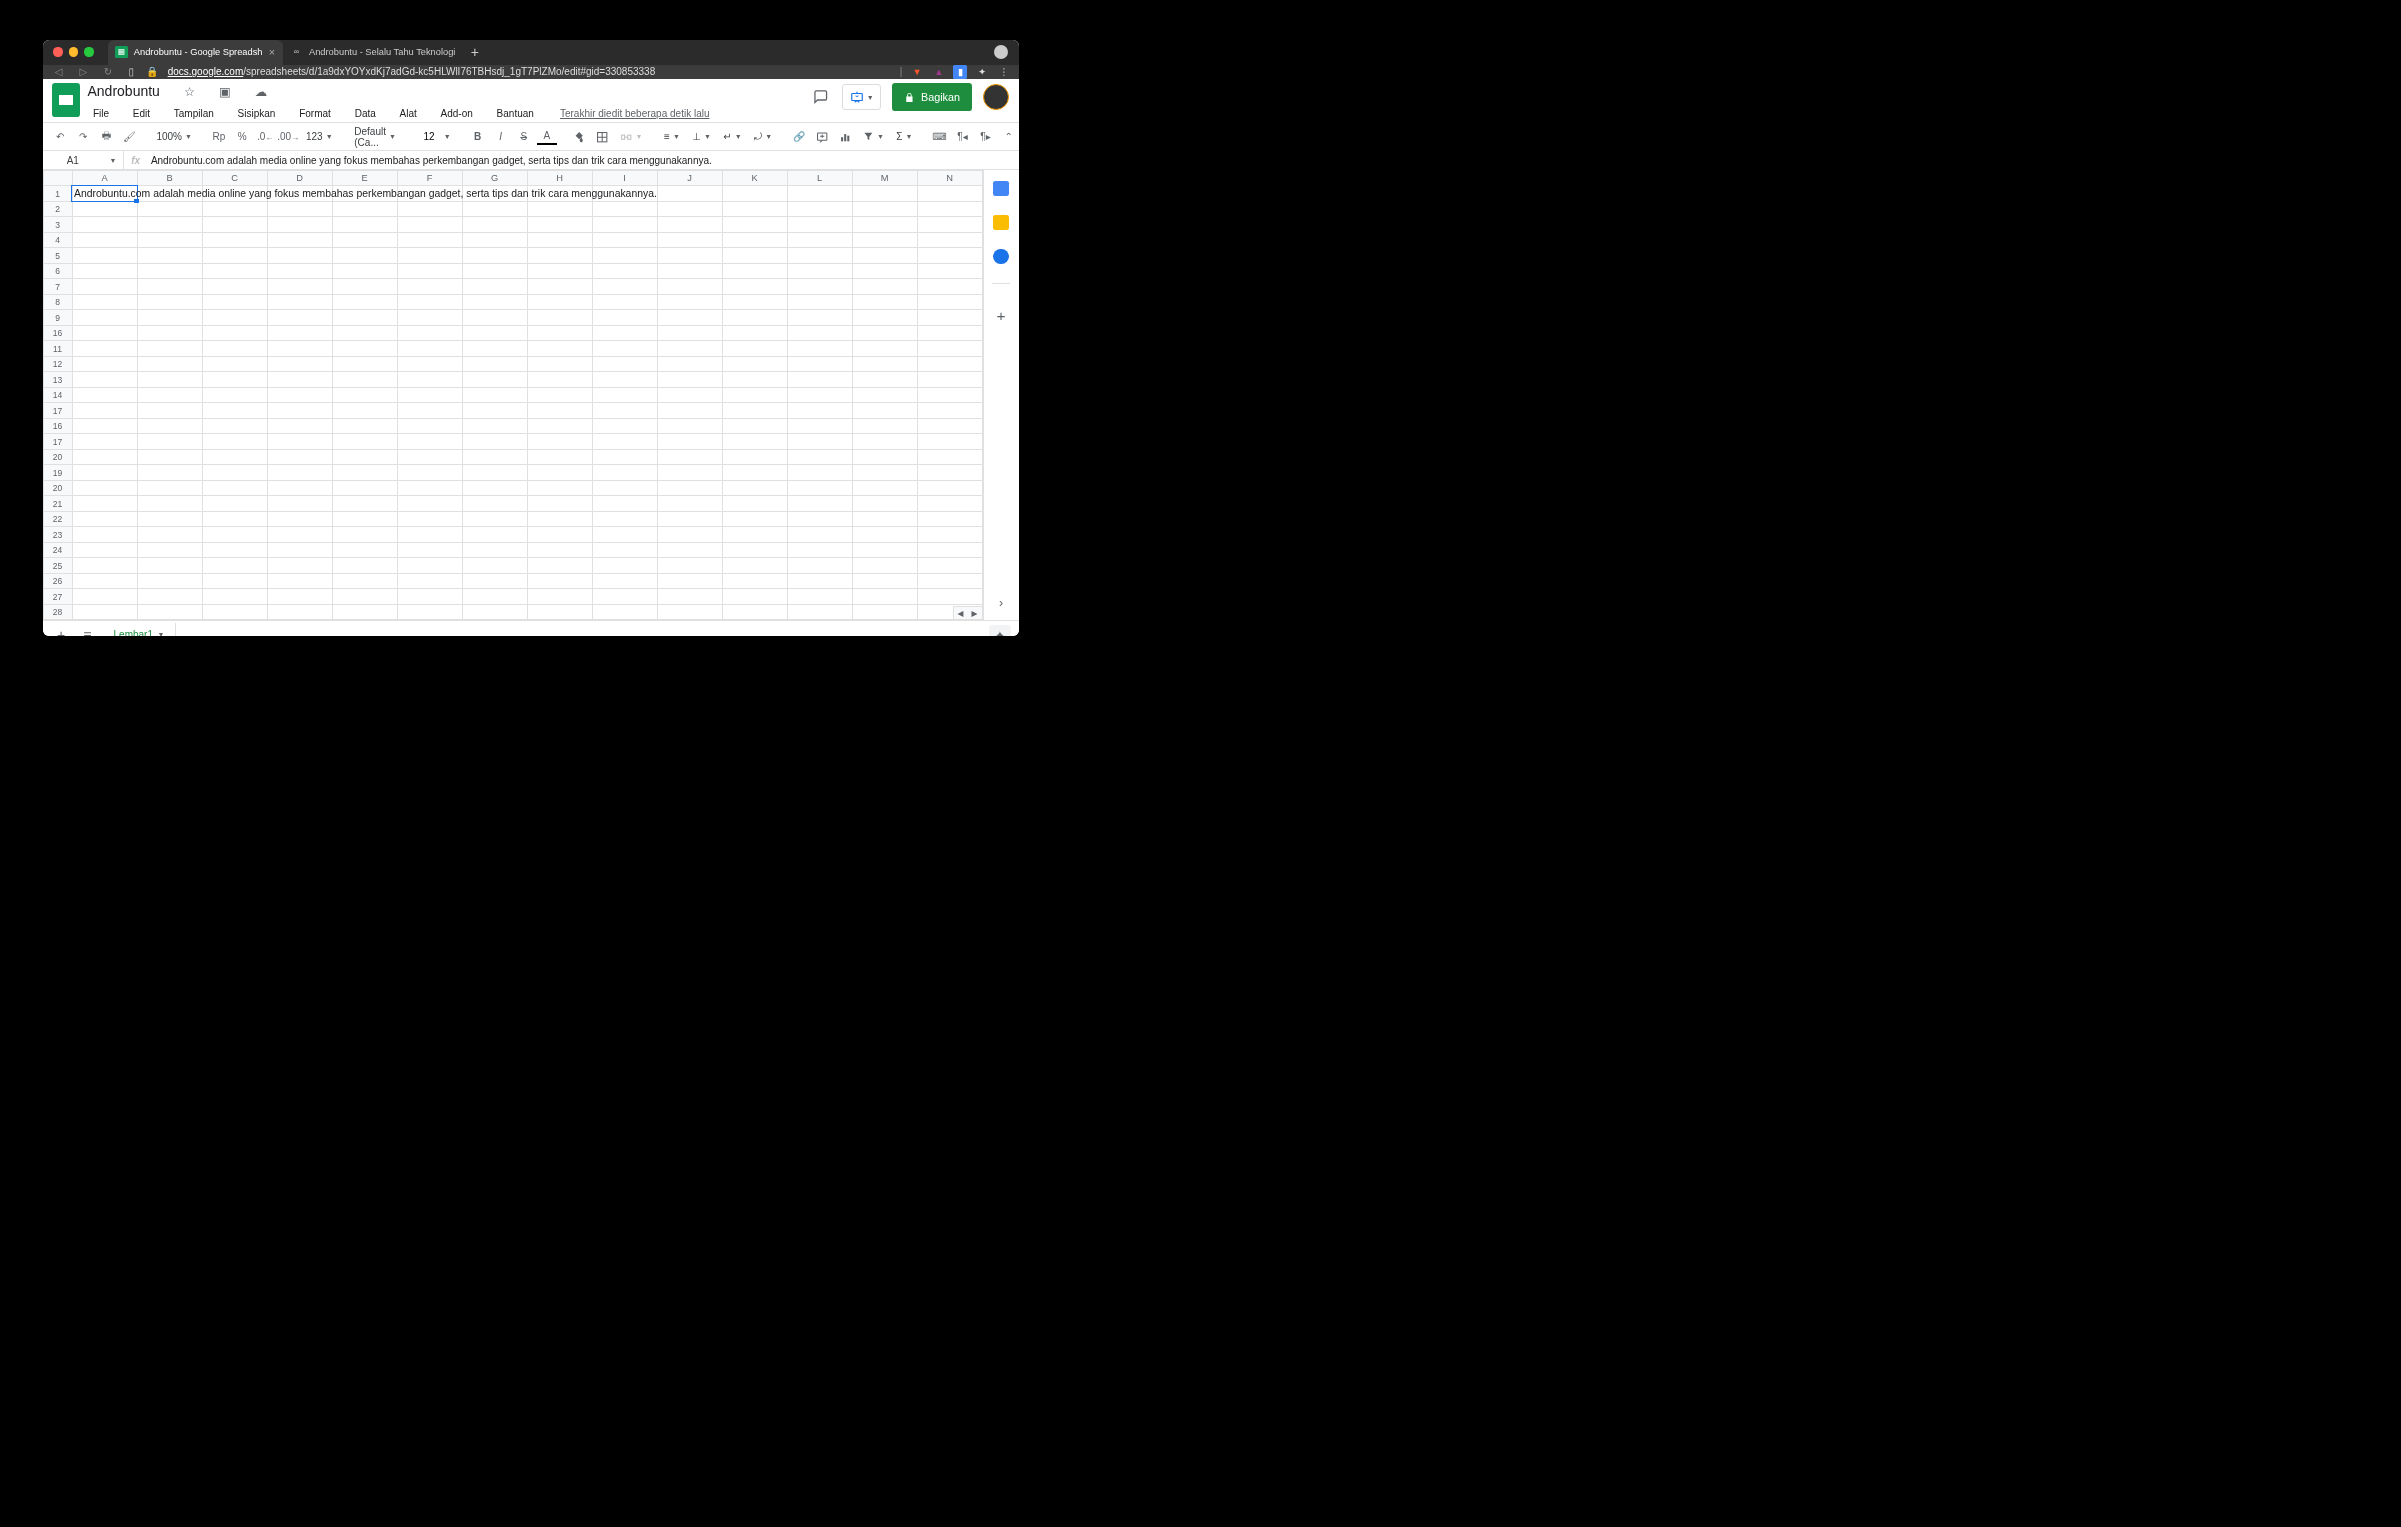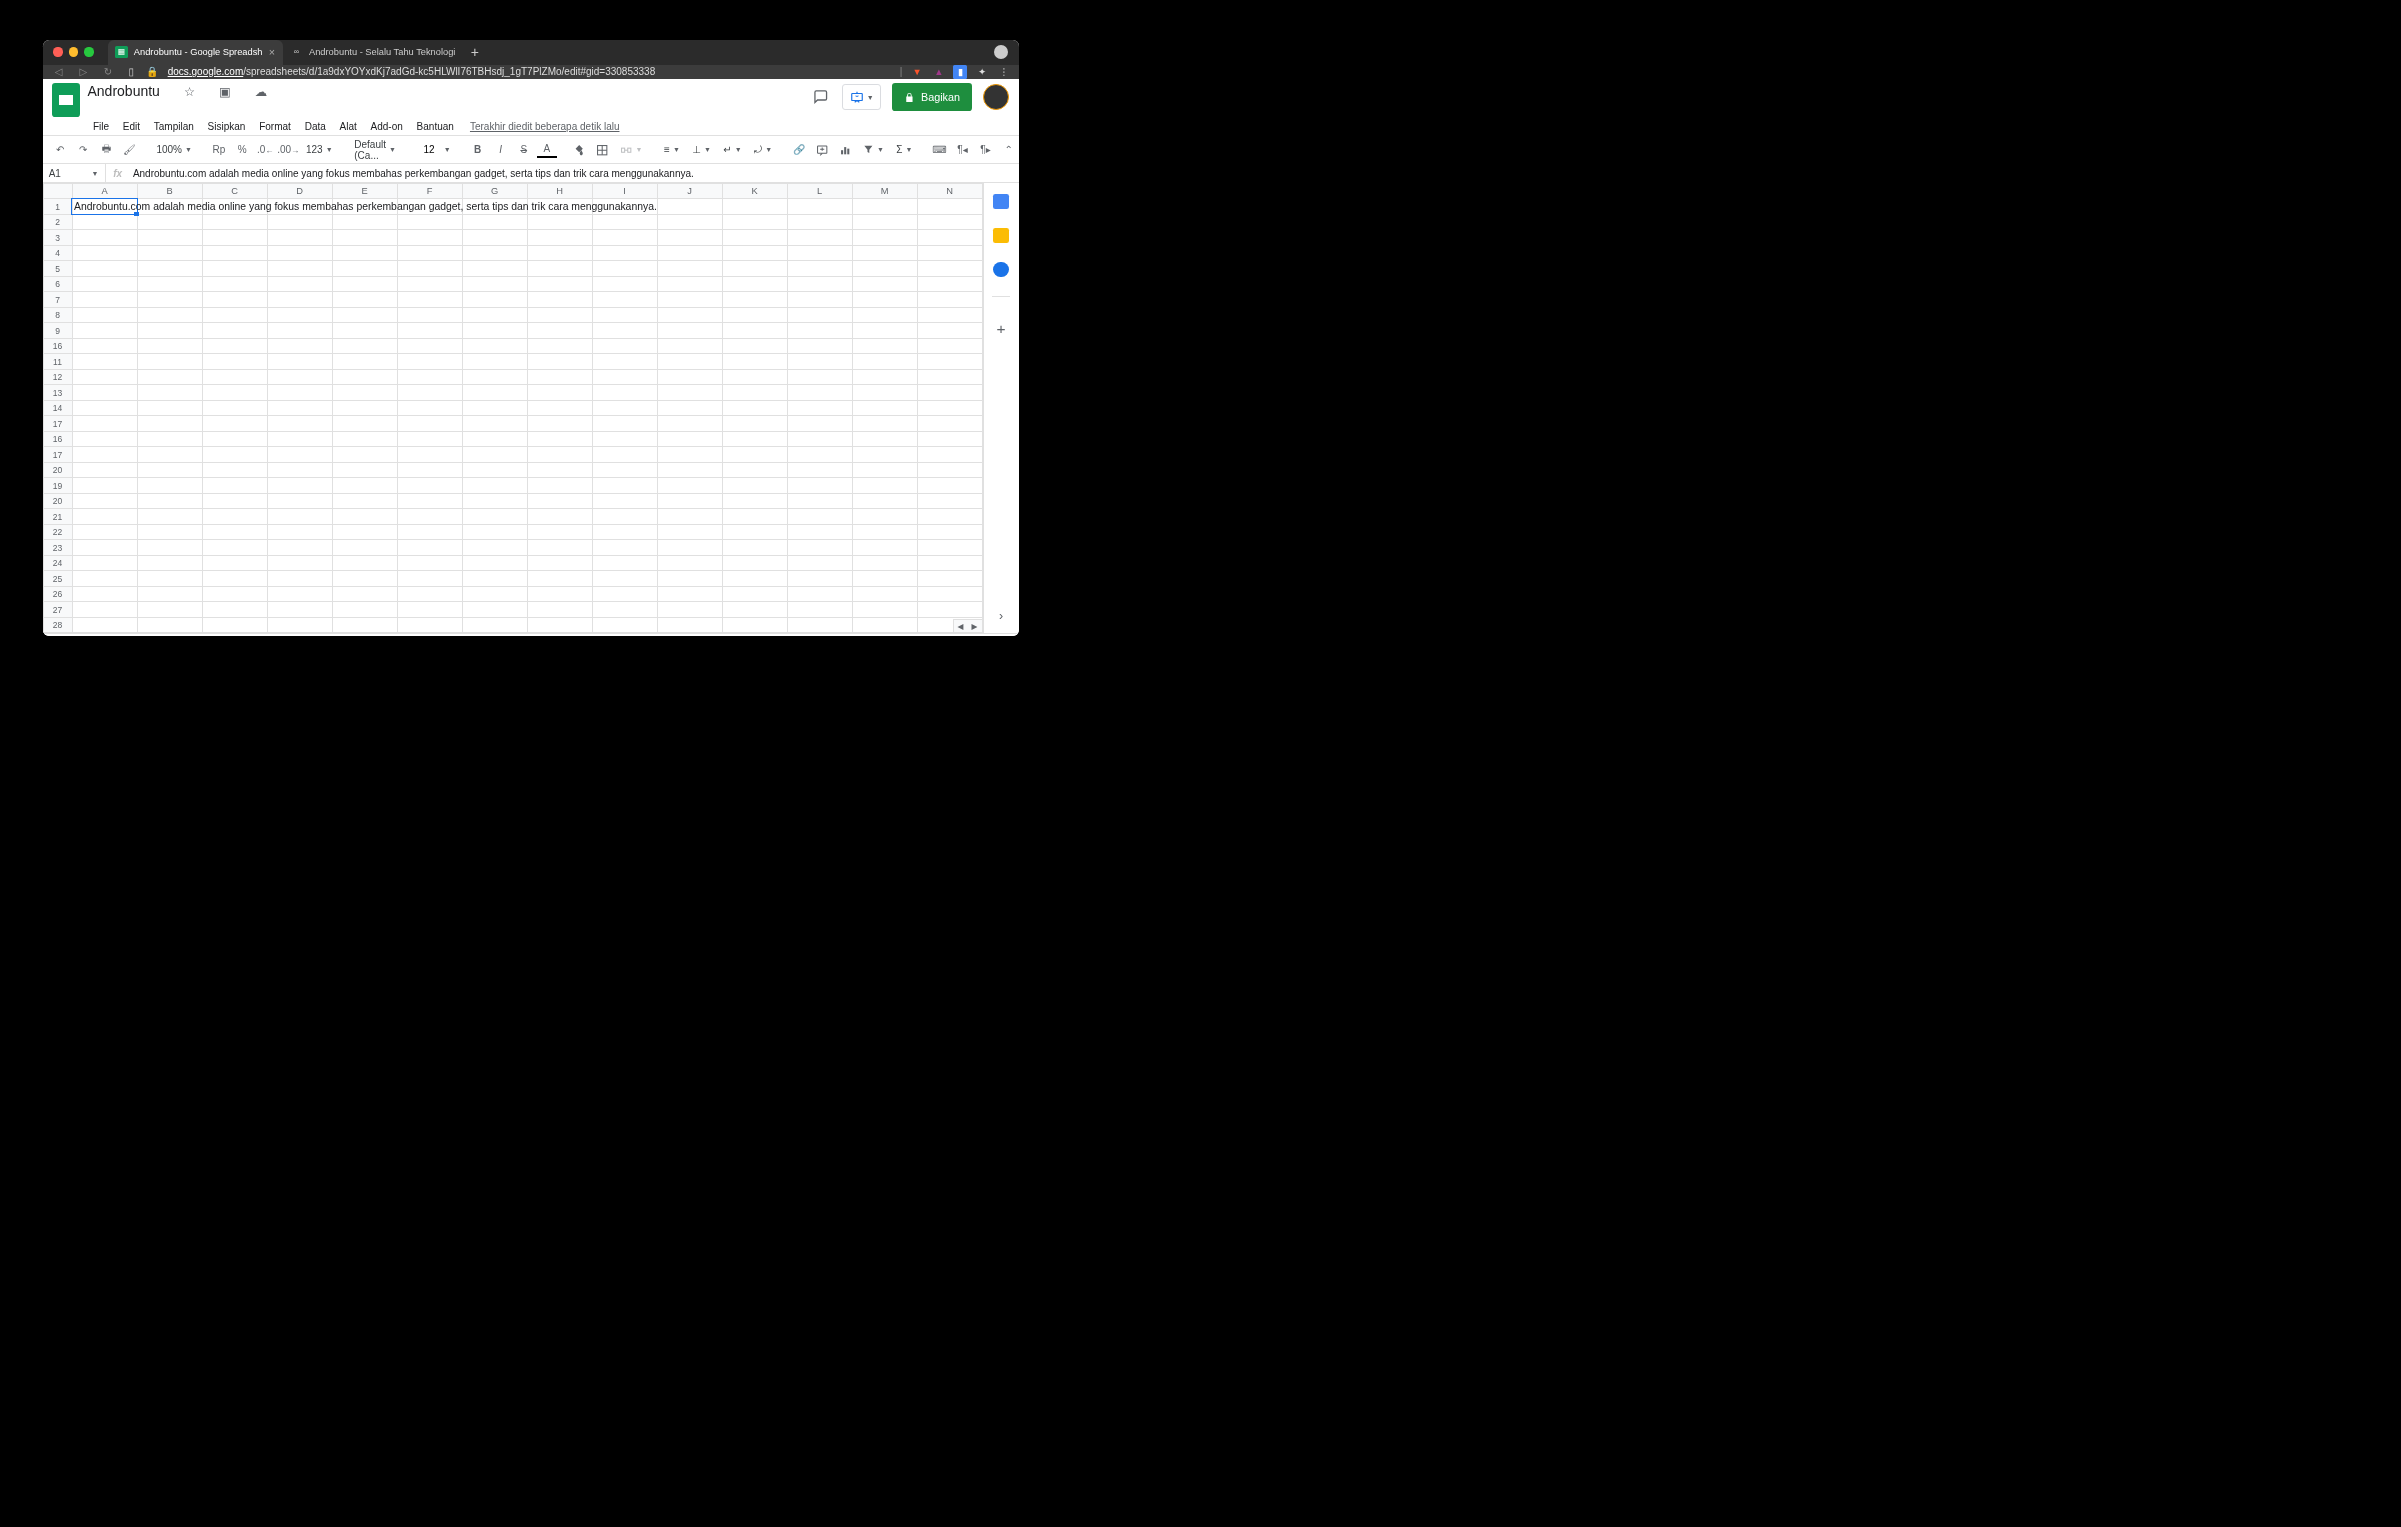--- a/index.html
+++ b/index.html
@@ -32,42 +32,42 @@
 
 .app { background: #fff; flex: 1; display: flex; flex-direction: column; }
 .header { display: flex; align-items: flex-start; padding: 4.6px 9.3px 0 9.3px; }
 .logo { width: 28px; height: 34px; background: #0f9d58; border-radius: 3.1px; display: flex; align-items: center; justify-content: center; margin-right: 7.7px; color: #fff; font-size: 10.8px; position: relative; }
 .logo::after { content: ''; position: absolute; width: 14px; height: 9.3px; background: #fff; border-radius: 0.8px; }
 .logo svg { position: absolute; }
 .title-area { flex: 1; }
 .title-row { display: flex; align-items: center; gap: 24px; }
 .doc-title { font-size: 14px; color: #202124; }
 .title-icon { color: #5f6368; font-size: 12.4px; }
-.menu-row { display: flex; gap: 3px; margin-top: 19px; align-items: center; }
+.menu-row { display: flex; gap: 13px; margin-top: 6px; align-items: center; }
 .menu-item { font-size: 10px; color: #202124; padding: 3.1px 5.4px; }
 .last-edit { font-size: 10px; color: #5f6368; text-decoration: underline; margin-left: 7.7px; }
 .header-right { display: flex; align-items: center; gap: 10.8px; }
 .comment-btn { width: 21.7px; height: 21.7px; color: #5f6368; display: flex; align-items: center; justify-content: center; font-size: 14px; }
 .present-btn { border: 0.8px solid #dadce0; border-radius: 3.1px; height: 26px; padding: 0 6.2px; display: flex; align-items: center; gap: 3.1px; }
 .share-btn { background: #1e8e3e; color: #fff; height: 28px; padding: 0 12.4px; border-radius: 3.1px; display: flex; align-items: center; gap: 6.2px; font-size: 10.8px; font-weight: 500; }
 .avatar { width: 26px; height: 26px; border-radius: 50%; background: #333; border: 1.5px solid #f29900; }
 
 
 .toolbar { border-top: 0.8px solid #e0e0e0; border-bottom: 0.8px solid #e0e0e0; height: 29px; display: flex; align-items: center; padding: 0 7.7px; gap: 3.1px; }
 .tb-btn { min-width: 20px; height: 20px; display: flex; align-items: center; justify-content: center; color: #5f6368; font-size: 10px; padding: 0 2.3px; }
 .tb-sep { width: 0.8px; height: 15.5px; background: #e0e0e0; margin: 0 3.1px; }
 .tb-dropdown { display: flex; align-items: center; gap: 3.1px; padding: 0 4.6px; color: #3c4043; font-size: 10px; }
 .tb-caret { font-size: 7px; color: #5f6368; }
 .font-box { width: 62px; }
 .size-box input { width: 23px; border: none; text-align: center; font-size: 10px; outline: none; }
 .tb-collapse { margin-left: auto; }
 
 
 .formula-bar { height: 18.6px; border-bottom: 0.8px solid #e0e0e0; display: flex; align-items: center; font-size: 10px; }
-.name-box { width: 63px; padding: 0 6.2px; border-right: 0.8px solid #e0e0e0; height: 100%; display: flex; align-items: center; justify-content: space-between; color: #3c4043; }
+.name-box { width: 63px; padding: 0 6.2px; border-right: 0.8px solid #e0e0e0; height: 100%; display: flex; align-items: center; justify-content: space-between; color: #3c4043; margin-left: 18px; }
 .fx { padding: 0 7.7px; color: #bdbdbd; font-style: italic; font-weight: bold; }
 .formula-input { flex: 1; padding: 0 3.1px; color: #202124; }
 
 
 .sheet-area { flex: 1; display: flex; overflow: hidden; }
 .grid-wrap { flex: 1; overflow: auto; position: relative; }
 .grid { border-collapse: collapse; table-layout: fixed; }
 .grid th, .grid td { border: 0.8px solid #e0e0e0; font-size: 9.3px; }
 .grid th { background: #f8f9fa; color: #5f6368; font-weight: normal; height: 15.5px; text-align: center; }
 .grid td { height: 14px; background: #fff; }

